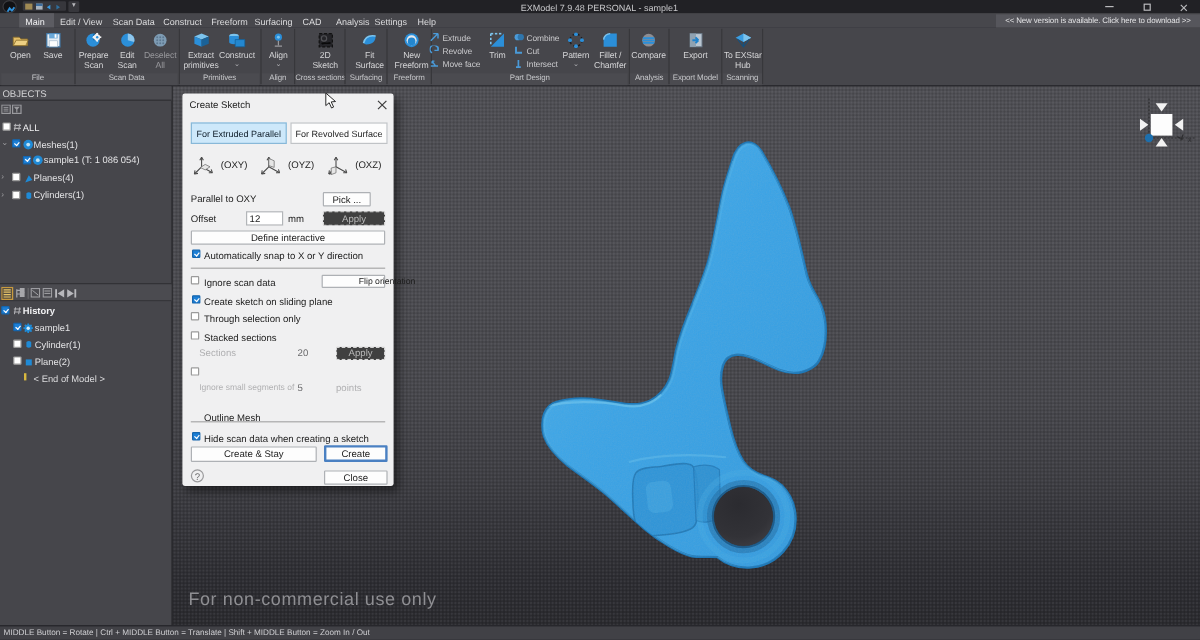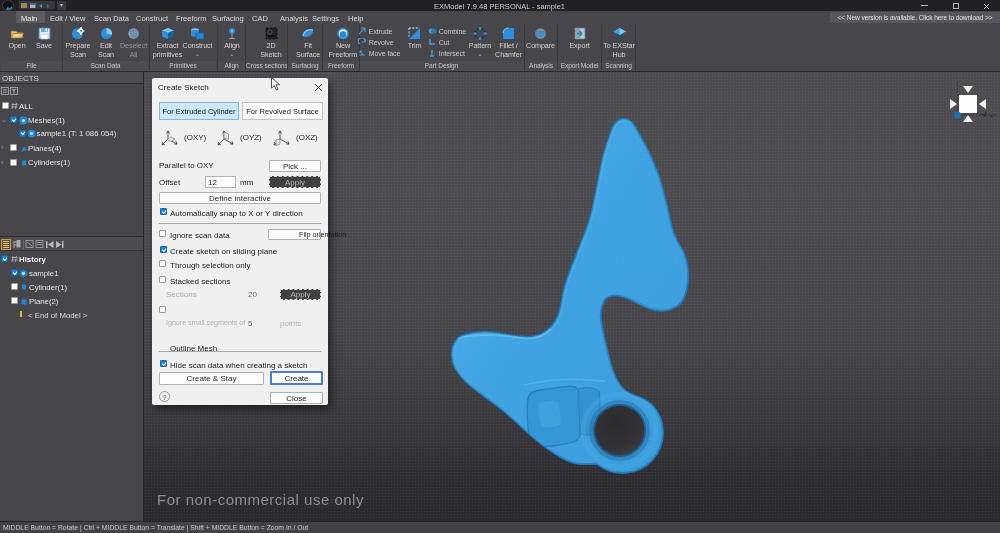--- a/index.html
+++ b/index.html
@@ -378,21 +378,21 @@
  <circle cx="17.5" cy="37" r="3.5" fill="#1d6fad"></circle>
  <path d="M41 36 l5 2 M46 34 l-2 5" stroke="#2c2c2e" stroke-width="1"></path>
  <text x="50" y="40" font-size="6" fill="#2c2c2e">x</text>
 </svg>
 
 <div id="dialog" class="abs" style="left:152px;top:78px;width:176px;height:327px;background:#f0f0f1;border-radius:2px;box-shadow:3px 4px 8px rgba(0,0,0,.5);">
  <div class="dlgtxt" style="left:6px;top:6px;font-size:8px;">Create Sketch</div>
  <svg class="abs" style="left:162px;top:5px" width="9" height="9">
       <path d="M1 1 L8 8 M8 1 L1 8" stroke="#3c3c3c" stroke-width="1"></path>
     </svg>
- <div class="abs" style="left:7px;top:24px;width:80px;height:18px;background:#cde8fa;border:1px solid #88b8d8;font-size:7.5px;color:#0c1a26;text-align:center;line-height:17px;">For Extruded Cylinder</div>
+ <div class="abs" style="left:7px;top:24px;width:80px;height:18px;background:#cde8fa;border:1px solid #88b8d8;font-size:7.5px;color:#0c1a26;text-align:center;line-height:17px;">For Extruded Parallel</div>
  <div class="abs" style="left:90px;top:24px;width:81px;height:18px;background:#fdfdfd;border:1px solid #c0c3c6;font-size:7.5px;color:#1c1c1c;text-align:center;line-height:17px;">For Revolved Surface</div>
  <svg class="abs" style="left:8px;top:50px" width="160" height="22">
   <g stroke="#4a4a4a" stroke-width="0.9" fill="none">
    <path d="M8 3 v8 M8 11 l-6 6 M8 11 l9 5"></path>
         <path d="M8 3 l-1.5 2.5 M8 3 l1.5 2.5 M2 17 l0.5 -3 M2 17 l3 -0.5 M17 16 l-3 0 M17 16 l-1 -2.8"></path>
    <path d="M11 9 l4 2 l-4 2.6 l-4 -2 z" fill="#e6e6e6" stroke="#6a6a6a" stroke-width="0.6"></path>
   </g>
   <g stroke="#4a4a4a" stroke-width="0.9" fill="none" transform="translate(56,0)">
    <path d="M8 3 v8 M8 11 l-6 6 M8 11 l9 5"></path>
         <path d="M8 3 l-1.5 2.5 M8 3 l1.5 2.5 M2 17 l0.5 -3 M2 17 l3 -0.5 M17 16 l-3 0 M17 16 l-1 -2.8"></path>
@@ -401,21 +401,21 @@
   <g stroke="#4a4a4a" stroke-width="0.9" fill="none" transform="translate(112,0)">
    <path d="M8 3 v8 M8 11 l-6 6 M8 11 l9 5"></path>
         <path d="M8 3 l-1.5 2.5 M8 3 l1.5 2.5 M2 17 l0.5 -3 M2 17 l3 -0.5 M17 16 l-3 0 M17 16 l-1 -2.8"></path>
    <path d="M4 12 l4 -1 v5 l-4 1.5 z" fill="#e6e6e6" stroke="#6a6a6a" stroke-width="0.6"></path>
   </g>
  </svg>
  <div class="dlgtxt" style="left:32px;top:56px;">(OXY)</div>
  <div class="dlgtxt" style="left:88px;top:56px;">(OYZ)</div>
  <div class="dlgtxt" style="left:144px;top:56px;">(OXZ)</div>
  <div class="dlgtxt" style="left:7px;top:84px;">Parallel to OXY</div>
- <div class="dbtn" style="left:117px;top:82px;width:52px;height:12px;line-height:11px;">Pick ...</div>
+ <div class="dbtn" style="left:117px;top:82px;width:40px;height:12px;line-height:11px;">Pick ...</div>
  <div class="dlgtxt" style="left:7px;top:101px;">Offset</div>
  <div class="abs" style="left:53px;top:98px;width:31px;height:12px;background:#fff;border:1px solid #b2b5b8;font-size:8px;color:#1c1c1c;line-height:11px;padding-left:2px;">12</div>
  <div class="dlgtxt" style="left:88px;top:101px;">mm</div>
  <div class="dbtn dis" style="left:117px;top:98px;width:52px;height:12px;line-height:11px;">Apply</div>
  <div class="dbtn" style="left:7px;top:114px;width:162px;height:12px;line-height:11px;">Define interactive</div>
  <div class="cbc" style="left:8px;top:130px;"></div>
  <div class="dlgtxt" style="left:18px;top:131.5px;">Automatically snap to X or Y direction</div>
  <div class="abs" style="left:7px;top:145px;width:162px;height:1px;background:#a8a8a8;"></div>
  <div class="cb" style="left:7px;top:152px;"></div>
  <div class="dlgtxt" style="left:18px;top:154px;">Ignore scan data</div>

